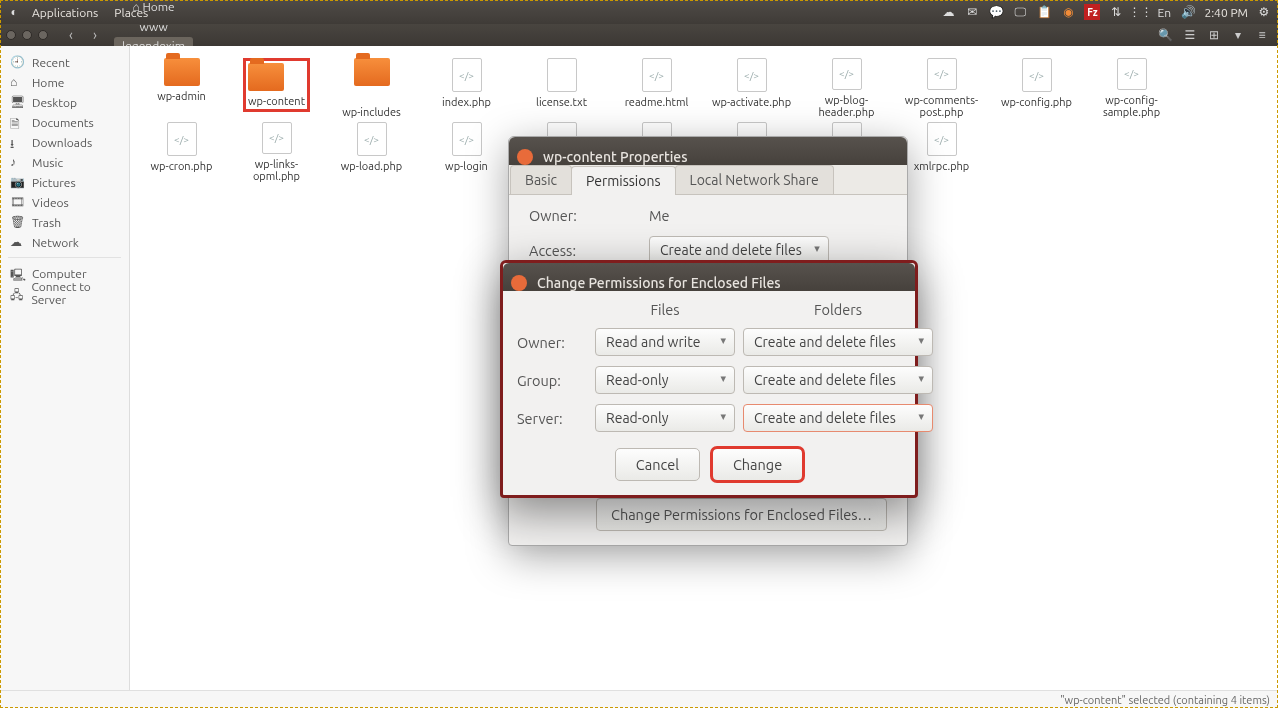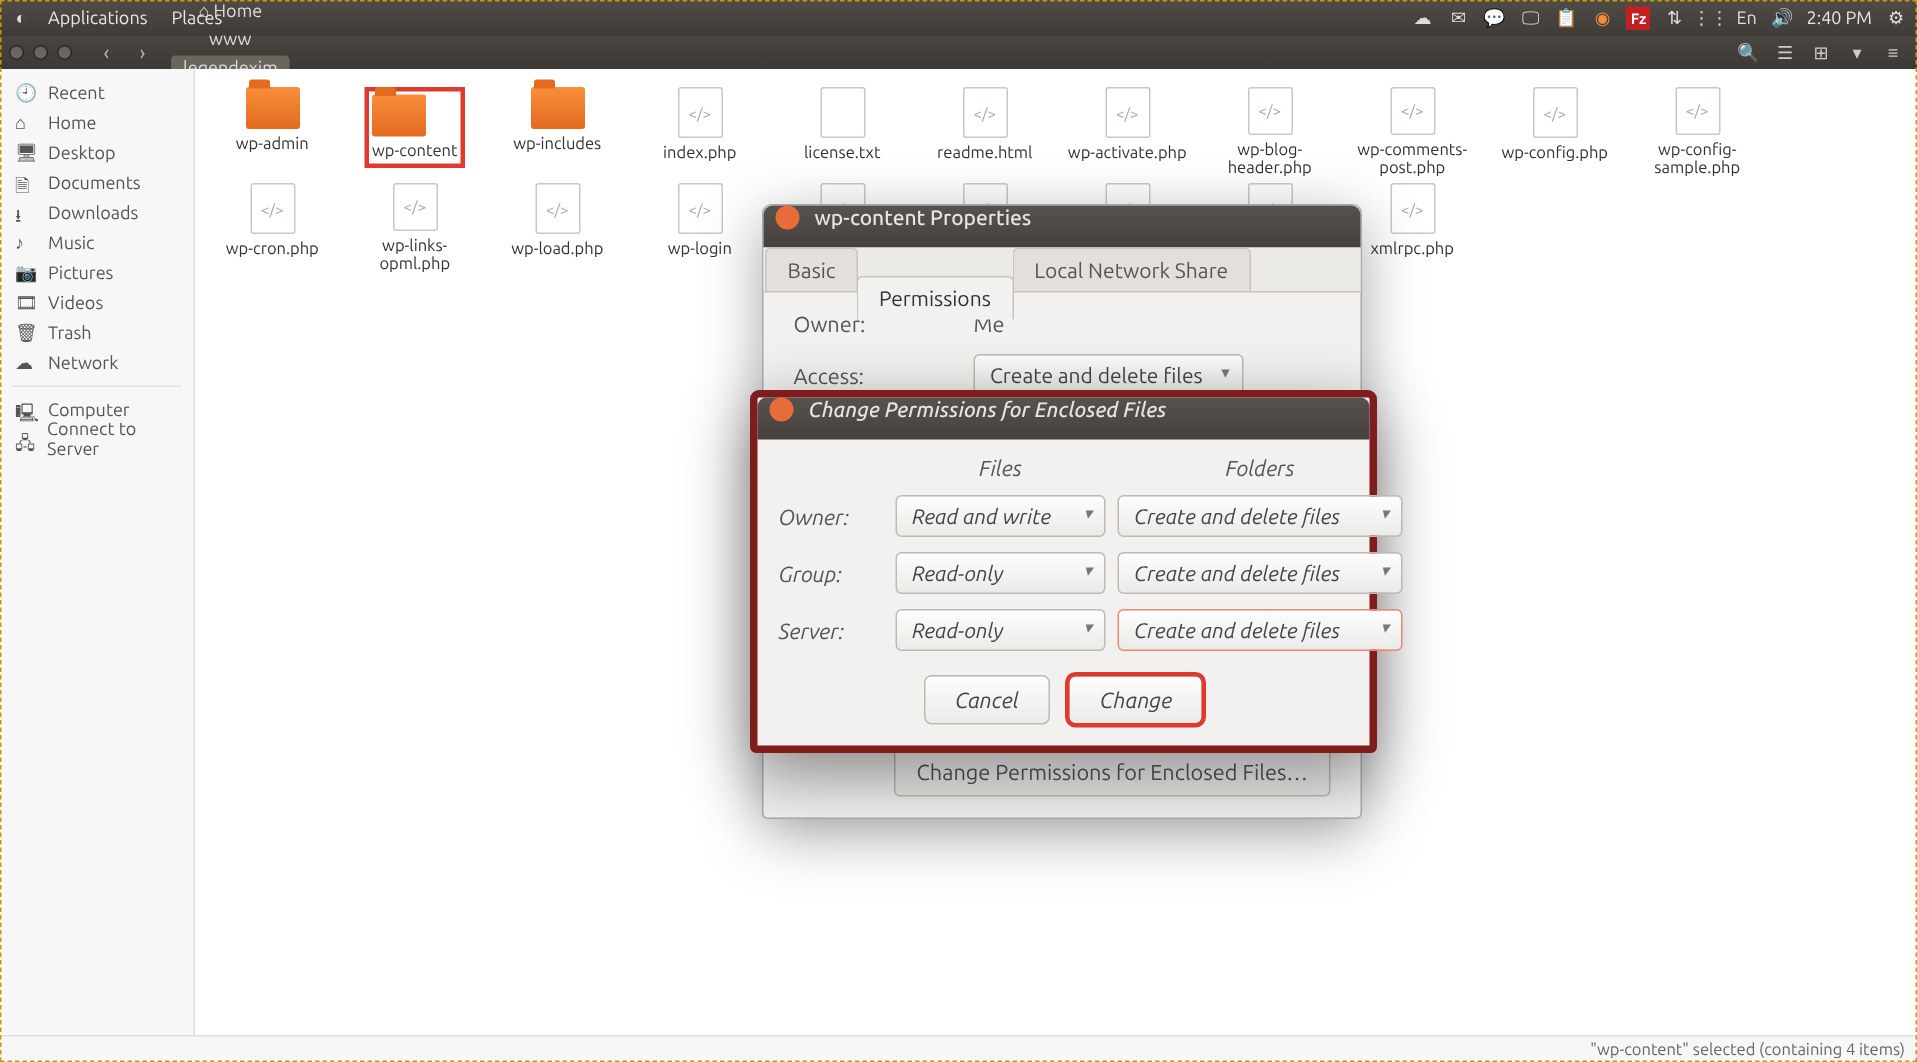--- a/index.html
+++ b/index.html
@@ -37,34 +37,34 @@
 .file-item{ display:flex; flex-direction:column; align-items:center; font-size:11px; color:#333; text-align:center; padding-top:2px;}
 .file-item .lbl{margin-top:4px; max-width:90px; line-height:1.1;}
 .folder-ic{width:36px;height:28px; background:linear-gradient(#f78f3c,#e46a1f); border-radius:2px; position:relative;}
 .folder-ic:before{content:"";position:absolute;top:-5px;left:2px;width:14px;height:6px;background:#e46a1f;border-radius:2px 2px 0 0;}
 .script-ic{width:30px;height:34px; background:#fff; border:1px solid #c8c8c8; border-radius:2px; position:relative; display:flex;align-items:center;justify-content:center; color:#9aa; font-size:10px;}
 .txt-ic{width:30px;height:34px;background:#fff;border:1px solid #c8c8c8;border-radius:2px;}
 .sel-box{border:3px solid #e03a2f; padding:2px;}
 
 
 .dialog{ position:absolute; background:#f2f1f0; border:1px solid #aaa; box-shadow:0 10px 40px rgba(0,0,0,.35); border-radius:6px 6px 4px 4px;}
-.dlg-title{ height:28px; background:linear-gradient(#57524d,#46413c); color:#e8e4df; display:flex; align-items:flex-start; padding:0 8px; border-radius:6px 6px 0 0; font-weight:500; font-size:14px;}
+.dlg-title{ height:28px; background:linear-gradient(#57524d,#46413c); color:#e8e4df; display:flex; align-items:flex-end; padding:0 8px; border-radius:6px 6px 0 0; font-weight:500; font-size:14px;}
 .dlg-close{width:16px;height:16px;border-radius:50%;background:#e86b3a;margin-right:10px;display:inline-block;}
 .tabs{display:flex; border-bottom:1px solid #c7c3bd; background:#eceae6; height:30px; align-items:flex-end; padding-left:1px;}
 .tab{padding:6px 14px; border:1px solid #c7c3bd; border-bottom:none; background:#e3e0db; font-size:14px; color:#555; margin-right:-1px; border-radius:4px 4px 0 0;}
-.tab.active{background:#f2f1f0; color:#333; position:relative; top:19px;}
+.tab.active{background:#f2f1f0; color:#333; position:relative; top:1px;}
 .props-body{padding:12px 20px 18px; font-size:14.5px; color:#555;}
 .prow{display:flex; align-items:center; margin-bottom:12px;}
 .prow .plabel{width:120px;}
 .ddown{ background:linear-gradient(#fdfdfd,#eaeae7); border:1px solid #bdb9b3; border-radius:4px; padding:5px 26px 5px 10px; position:relative; font-size:14px; color:#444;}
 .ddown:after{content:"▾"; position:absolute; right:8px; top:5px; font-size:11px; color:#777;}
 .encl-btn{ background:linear-gradient(#fdfdfd,#eaeae7); border:1px solid #bdb9b3; border-radius:4px; padding:7px 14px; font-size:14.5px; color:#555;}
 
 
-.dialog2{ position:absolute; background:#f2f1f0; border:5px solid #7f1d1d; box-shadow:0 14px 45px rgba(0,0,0,.45); border-radius:6px 6px 4px 4px;font-style:italic;}
+.dialog2{ position:absolute; background:#f2f1f0; border:3px solid #7f1d1d; box-shadow:0 14px 45px rgba(0,0,0,.45); border-radius:6px 6px 4px 4px;}
 .grid3{display:grid; grid-template-columns: 70px 140px 190px; gap:10px 8px; padding:10px 14px 6px; align-items:center; font-size:14.5px; color:#555;}
 .grid3 .hdr{font-weight:400; color:#555; text-align:center;}
 .btnrow{display:flex; justify-content:center; gap:12px; padding:10px 14px 14px;}
 .btn{background:linear-gradient(#fdfdfd,#eaeae7); border:1px solid #bdb9b3; border-radius:5px; padding:7px 20px; font-size:14.5px; color:#444;}
 .hl{ outline:3px solid #e03a2f; outline-offset:-1px;}
 .hl-dd{ border:1px solid #e78a6f; }
 
 .statusbar{position:absolute; bottom:0; left:0; right:0; height:18px; background:#f7f7f7; border-top:1px solid #e0e0e0; font-size:11px; color:#666; display:flex; align-items:center; justify-content:flex-end; padding:0 8px;}
 </style>
 </head>
@@ -172,21 +172,21 @@
       <div class="file-item" style="grid-area: 1 / 1;">
         <div class="folder-ic"></div>
         <div class="lbl">wp-admin</div>
       </div>
       <div class="file-item" style="grid-area: 1 / 2;">
         <div class="sel-box">
           <div class="folder-ic"></div>
           <div class="lbl">wp-content</div>
         </div>
       </div>
-      <div class="file-item" style="grid-area: 1 / 3;">
+      <div class="file-item" style="grid-area: 1 / 3; justify-content: space-between;">
         <div class="folder-ic"></div>
         <div class="lbl">wp-includes</div>
       </div>
       <div class="file-item" style="grid-area: 1 / 4;">
         <div class="script-ic">&lt;/&gt;</div>
         <div class="lbl">index.php</div>
       </div>
       <div class="file-item" style="grid-area: 1 / 5; align-items: center;">
         <div class="txt-ic"></div>
         <div class="lbl">license.txt</div>

